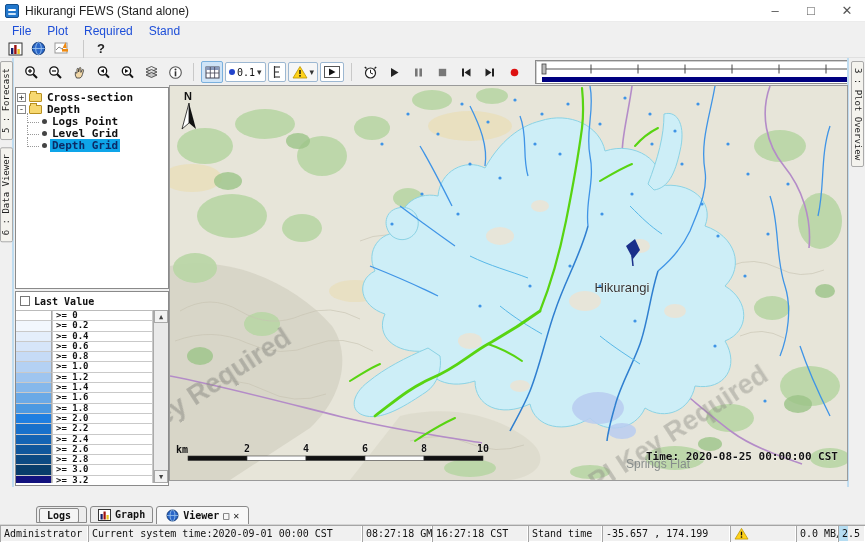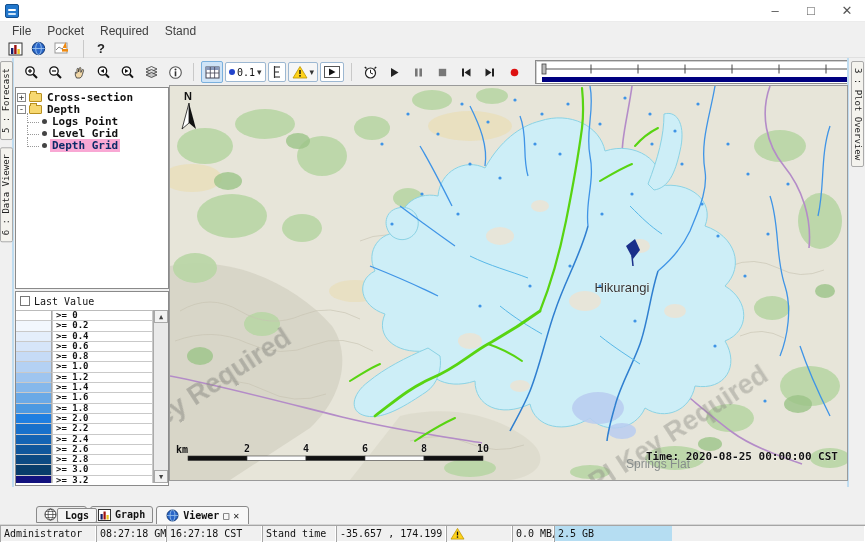--- a/index.html
+++ b/index.html
@@ -7,21 +7,21 @@
        font-family:"Liberation Sans",sans-serif;font-size:12px;color:#111}
   
   .titlebar{position:absolute;top:0;left:0;right:0;height:22px;background:#fff;display:flex;align-items:center;gap:6px;padding-left:5px;border-bottom:1px solid #ececec}
   .appicon{width:14px;height:14px;background:#2277cc;border:1px solid #14508e;border-radius:2px;position:relative;flex:0 0 auto}
   .appicon::before{content:"";position:absolute;left:2px;right:2px;top:4px;height:2px;background:#fff;border-radius:1px}
   .appicon::after{content:"";position:absolute;left:2px;right:2px;top:8px;height:2px;background:#cfe6f8;border-radius:1px}
   .title-text{font-size:12px;color:#222}
   .win-btns{margin-left:auto;display:flex;height:100%}
   .win-btn{width:36px;display:flex;align-items:center;justify-content:center;color:#555;font-size:13px}
   .menubar{position:absolute;top:22px;left:0;right:0;height:18px;display:flex;align-items:center;padding-left:4px;background:#f0f0f0}
-  .menu-item{padding:0 8px;color:#404040}
+  .menu-item{padding:0 8px;color:#1d4ed8}
   
   .toolbar1{position:absolute;top:40px;left:0;right:0;height:18px;display:flex;align-items:center;gap:8px;padding-left:8px;border-bottom:1px solid #e0e0e0}
   .toolbar2{position:absolute;top:58px;left:14px;right:18px;height:28px;display:flex;align-items:center;gap:2px;padding-left:6px}
   .tbtn{width:22px;height:22px;display:flex;align-items:center;justify-content:center;border:1px solid transparent;border-radius:2px;flex:0 0 auto}
   .tbtn.pressed{background:#cfe4f7;border-color:#7ab0dd}
   .tsep{width:1px;height:18px;background:#c9c9c9;margin:0 5px;flex:0 0 auto}
   .drop{display:flex;align-items:center;gap:2px;border:1px solid #9db8d2;background:#fff;height:20px;padding:0 3px;border-radius:2px;flex:0 0 auto}
   .dot-blue{width:6px;height:6px;border-radius:50%;background:#2244cc;display:inline-block}
   .caret{font-size:9px;color:#333}
   .mini{font-size:10px;font-family:"DejaVu Sans Mono",monospace}
@@ -36,62 +36,63 @@
   .strip .col{display:flex;flex-direction:column;align-items:center}
   
   .treebox{position:absolute;left:15px;top:87px;width:154px;height:202px;background:#fff;border:1px solid #8a8a8a;padding:3px 1px;font-family:"DejaVu Sans Mono",monospace;font-size:11px;overflow:hidden}
   .trow{display:flex;align-items:center;height:12px;gap:3px;white-space:nowrap}
   .expbox{width:9px;height:9px;border:1px solid #888;background:#fff;font-size:9px;line-height:7px;text-align:center;color:#333;flex:0 0 auto}
   .folder{width:13px;height:9px;background:#f7d870;border:1px solid #b89020;border-radius:1px;position:relative;flex:0 0 auto}
   .folder::before{content:"";position:absolute;top:-3px;left:0;width:5px;height:2px;background:#f7d870;border:1px solid #b89020;border-bottom:none}
   .bullet{width:5px;height:5px;border-radius:50%;background:#444;flex:0 0 auto}
   .conn{width:12px;height:10px;border-left:1px dotted #999;border-bottom:1px dotted #999;margin:-6px 0 0 10px;flex:0 0 auto}
   .tlabel{font-weight:bold;color:#111;padding:0 2px}
-  .tlabel.sel{background:#f9a8d4;color:#0b2a66}
+  .tlabel.sel{background:#0ea5e9;color:#0b2a66}
   .legendbox{position:absolute;left:15px;top:291px;width:154px;height:195px;background:#fff;border:1px solid #8a8a8a;font-family:"DejaVu Sans Mono",monospace;font-size:10px;overflow:hidden}
   .lv-row{display:flex;align-items:center;gap:4px;height:18px;padding-left:4px}
   .cbx{width:10px;height:10px;border:1px solid #777;background:#fff;flex:0 0 auto}
-  .lv-label{font-weight:normal}
+  .lv-label{font-weight:bold}
   .leg-wrap{display:flex;height:173px}
   .leg-list{flex:1;border-top:1px solid #bbb;overflow:hidden}
   .leg-row{display:flex;height:10.3px}
   .leg-swatch{width:36px;border-right:1px solid #a9a9a9;border-bottom:1px solid #c9c9c9;flex:0 0 auto}
   .leg-label{flex:1;background:#fff;border:1px solid #c9c9c9;border-top:none;font-size:9px;font-weight:bold;line-height:9px;padding-left:3px}
   .leg-scroll{width:15px;border-left:1px solid #aaa;background:#e9e9e9;display:flex;flex-direction:column;justify-content:space-between}
   .sarrow{height:13px;background:#f2f2f2;border:1px solid #a9a9a9;font-size:7px;text-align:center;line-height:12px;color:#444}
   
   .map{position:absolute;left:170px;top:86px;width:677px;height:394px;outline:1px solid #9a9a9a;background:#e7e5d9}
   
   .btabs{position:absolute;left:0;top:506px;right:0;height:20px;display:flex;align-items:flex-start;gap:3px;padding-left:36px}
   .btab{display:flex;align-items:center;gap:4px;border:1px solid #8a8a8a;border-radius:3px 3px 0 0;background:#ececec;height:17px;padding:0 7px;font-family:"DejaVu Sans Mono",monospace;font-size:10px;font-weight:bold}
   .btab.active{background:#f8f8f8;height:19px;padding:0 9px}
   .tabglyph{font-size:10px;color:#222;font-weight:bold}
-  .logsrow{position:absolute;left:0;top:507px;right:0;height:17px;display:flex;align-items:center;padding-left:57px}
+  .logsrow{position:absolute;left:0;top:507px;right:0;height:17px;display:flex;align-items:center;padding-left:39px}
   .logsbtn{border:1px solid #8a8a8a;border-radius:2px;background:#f4f4f4;height:15px;padding:0 7px;font-family:"DejaVu Sans Mono",monospace;font-size:10px;font-weight:bold;line-height:13px}
   
   .statusbar{position:absolute;left:0;top:524px;right:0;height:18px;display:flex;background:#f0f0f0;border-top:1px solid #d5d5d5;font-family:"DejaVu Sans Mono",monospace;font-size:10px}
   .scell{box-shadow:inset 1px 1px 0 #a5a5a5,inset -1px -1px 0 #fff;display:flex;align-items:center;padding:0 4px;white-space:nowrap;overflow:hidden}
   .scell.memory{background:linear-gradient(to right,#b5ddf2 0 38%,#f0f0f0 38%)}
   svg{display:block}
 </style>
 </head>
 <body>
 
 <div class="titlebar">
   <span class="appicon"></span>
+  <span class="title-text">Hikurangi FEWS  (Stand alone)</span>
   <div class="win-btns">
     <span class="win-btn">–</span>
     <span class="win-btn">□</span>
     <span class="win-btn">✕</span>
   </div>
 </div>
 
 <div class="menubar">
   <span class="menu-item">File</span>
-  <span class="menu-item">Pocket</span>
+  <span class="menu-item">Plot</span>
   <span class="menu-item">Required</span>
   <span class="menu-item">Stand</span>
 </div>
 
 <div class="toolbar1">
   <span>
     <svg width="15" height="14" viewBox="0 0 15 14">
       <rect x="1" y="1" width="13" height="12" fill="#fff" stroke="#333"></rect>
       <rect x="3" y="6" width="2.4" height="6" fill="#16206a"></rect>
       <rect x="6.2" y="3" width="2.4" height="9" fill="#a01010"></rect>
@@ -608,25 +609,26 @@
     <span class="tabglyph">□</span>
     <span class="tabglyph">✕</span>
   </div>
 </div>
 
 <div class="logsrow">
   <span class="logsbtn">Logs</span>
 </div>
 
 <div class="statusbar">
-  <div class="scell" style="width:96px">Administrator</div>
+  <div class="scell" style="width:88px">Administrator</div>
+  <div class="scell" style="width:274px">Current system time:2020-09-01 00:00 CST</div>
   <div class="scell" style="width:70px">08:27:18 GMT</div>
   <div class="scell" style="width:96px">16:27:18 CST</div>
   <div class="scell" style="width:74px">Stand time</div>
-  <div class="scell" style="width:110px">-35.657 , 174.199</div>
+  <div class="scell" style="width:128px">-35.657 , 174.199</div>
   <div class="scell" style="width:66px;justify-content:flex-start">
     <svg width="15" height="13" viewBox="0 0 16 14">
       <polygon points="8,1.5 15,13 1,13" fill="#ffd21a" stroke="#b99400" stroke-width="0.8"></polygon>
       <rect x="7.3" y="5" width="1.4" height="4" fill="#111"></rect>
       <circle cx="8" cy="10.8" r="0.9" fill="#111"></circle>
     </svg>
   </div>
   <div class="scell" style="width:42px">0.0 MB/s</div>
   <div class="scell memory" style="flex:1">2.5 GB</div>
 </div>

